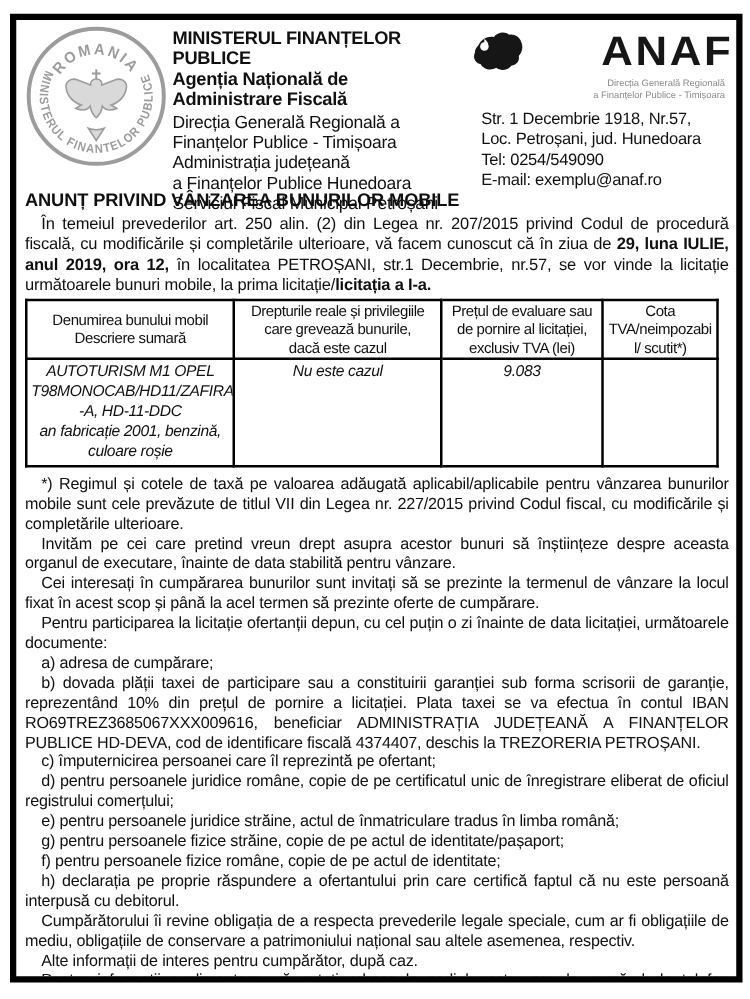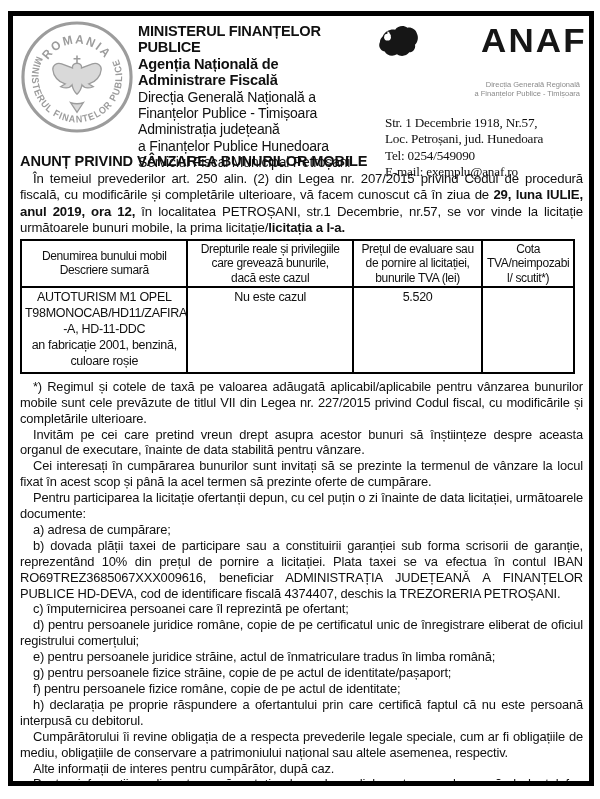--- a/index.html
+++ b/index.html
@@ -6,30 +6,30 @@
   body{width:600px;height:799px;overflow:hidden;font-family:"Liberation Sans",sans-serif;color:#101010;}
   .frame{position:absolute;left:8px;top:11px;width:563px;height:763px;border:5px solid #000;padding:2px 6px 0 7px;overflow:hidden;background:#fff;}
   
   .header{display:flex;height:133px;}
   .seal-wrap{width:118px;flex:0 0 118px;padding-top:2px;}
   .org{width:237px;flex:0 0 237px;padding-top:5px;font-size:14px;line-height:16.4px;letter-spacing:-0.2px;}
   .org .b{font-weight:bold;font-size:14.6px;}
   .hdr-right{flex:1;padding-top:3px;}
   .logo-row{display:flex;justify-content:space-between;align-items:center;height:40px;padding-right:2px;}
   .anaf-text{font-weight:bold;font-size:33px;letter-spacing:2px;transform:scaleX(1.06);transform-origin:left center;color:#161616;margin-left:6px;}
-  .logo-sub{text-align:right;font-size:7.5px;line-height:9px;color:#8a8a8a;white-space:pre-line;padding-right:3px;margin-top:19px;}
-  .contact{margin-top:17px;padding-left:10px;font-size:13.2px;line-height:16.4px;letter-spacing:-0.2px;font-family:Liberation Serif, serif;}
+  .logo-sub{text-align:right;font-size:7.5px;line-height:9px;color:#8a8a8a;white-space:pre-line;padding-right:3px;margin-top:1px;}
+  .contact{margin-top:7px;padding-left:10px;font-size:13.2px;line-height:16.4px;letter-spacing:-0.2px;}
   
   .doc-title{font-weight:bold;font-size:14.6px;margin:2px 0 1px 0;line-height:17px;letter-spacing:-0.1px;}
   .intro{margin:0;font-size:13.2px;line-height:16.3px;text-align:justify;text-indent:13px;letter-spacing:-0.15px;}
   
   table.goods{width:98.6%;border-collapse:collapse;margin-top:3px;table-layout:fixed;}
   table.goods th,table.goods td{border:2px solid #000;white-space:pre-line;text-align:center;padding:1px 3px;overflow:hidden;}
   table.goods th{font-weight:normal;font-size:12px;line-height:14.2px;letter-spacing:-0.35px;vertical-align:middle;}
-  table.goods td{font-size:12.5px;line-height:16px;letter-spacing:-0.3px;vertical-align:top;height:82px;}
+  table.goods td{font-size:12.5px;line-height:16px;letter-spacing:-0.3px;vertical-align:top;height:82px;font-style:italic;}
   
   .bodytext{margin-top:5px;}
   .bodytext p{margin:0;font-size:12.9px;line-height:15.9px;text-align:justify;text-indent:13px;letter-spacing:-0.15px;}
   .seal-txt{fill:#9c9c9c;font-weight:bold;}
 </style>
 </head>
 <body>
 
 <div class="frame">
 
@@ -67,21 +67,21 @@
                    c0.4,-2.8 -1.6,-4.8 -4.6,-4.8 z"></path>
           <path d="M51.5,84 l6.5,10 l6.5,-10 c-4.3,1.6 -8.7,1.6 -13,0 z"></path>
         </g>
       </svg>
     </div>
 
     <div class="org">
       <div class="b">MINISTERUL FINANȚELOR PUBLICE</div>
       <div class="b">Agenția Națională de</div>
       <div class="b">Administrare Fiscală</div>
-      <div>Direcția Generală Națională a</div>
+      <div>Direcția Generală Regională a</div>
       <div>Finanțelor Publice - Timișoara</div>
       <div>Administrația județeană</div>
       <div>a Finanțelor Publice Hunedoara</div>
       <div>Serviciul Fiscal Municipal Petroșani</div>
     </div>
 
     <div class="hdr-right">
       <div class="logo-row">
         <svg width="44" height="36" viewBox="0 0 46 38">
           <path fill="#161616" d="M8,14 C10,9 16,6 21,7 C24,3 30,2 34,5 C38,4 43,7 44,11 C46,15 45,20 42,23 C43,27 40,31 36,31 C33,35 27,36 23,33 C18,36 12,34 10,30 C5,29 3,24 5,20 C5,18 6,16 8,14 Z"></path>
@@ -114,35 +114,35 @@
     </colgroup>
     <thead>
       <tr>
         <th>Denumirea bunului mobil
 Descriere sumară</th>
         <th>Drepturile reale și privilegiile
 care grevează bunurile,
 dacă este cazul</th>
         <th>Prețul de evaluare sau
 de pornire al licitației,
-bunurile TVA (lei)</th>
+exclusiv TVA (lei)</th>
         <th>Cota
 TVA/neimpozabi
 l/ scutit*)</th>
       </tr>
     </thead>
     <tbody>
       <tr>
         <td>AUTOTURISM M1 OPEL
 T98MONOCAB/HD11/ZAFIRA
 -A, HD-11-DDC
 an fabricație 2001, benzină,
 culoare roșie</td>
         <td>Nu este cazul</td>
-        <td>5.520</td>
+        <td>9.083</td>
         <td></td>
       </tr>
     </tbody>
   </table>
 
   <div class="bodytext">
     <p>*) Regimul și cotele de taxă pe valoarea adăugată aplicabil/aplicabile pentru vânzarea bunurilor mobile sunt cele prevăzute de titlul VII din Legea nr. 227/2015 privind Codul fiscal, cu modificările și completările ulterioare.</p>
     <p>Invităm pe cei care pretind vreun drept asupra acestor bunuri să înștiințeze despre aceasta organul de executare, înainte de data stabilită pentru vânzare.</p>
     <p>Cei interesați în cumpărarea bunurilor sunt invitați să se prezinte la termenul de vânzare la locul fixat în acest scop și până la acel termen să prezinte oferte de cumpărare.</p>
     <p>Pentru participarea la licitație ofertanții depun, cu cel puțin o zi înainte de data licitației, următoarele documente:</p>

